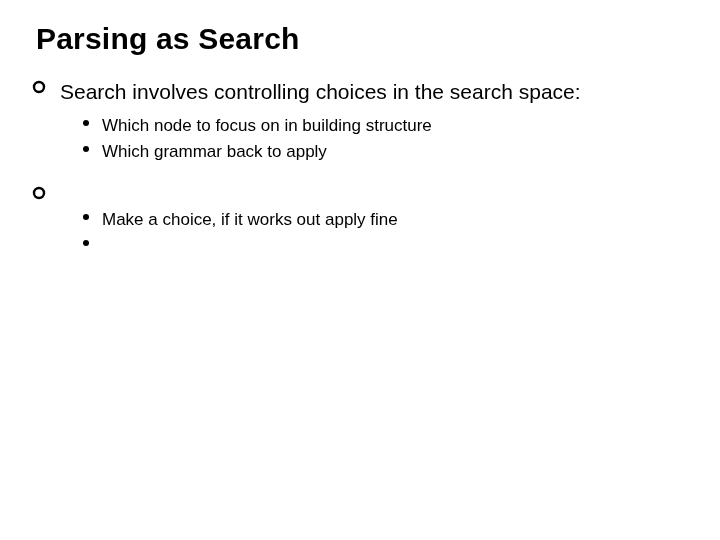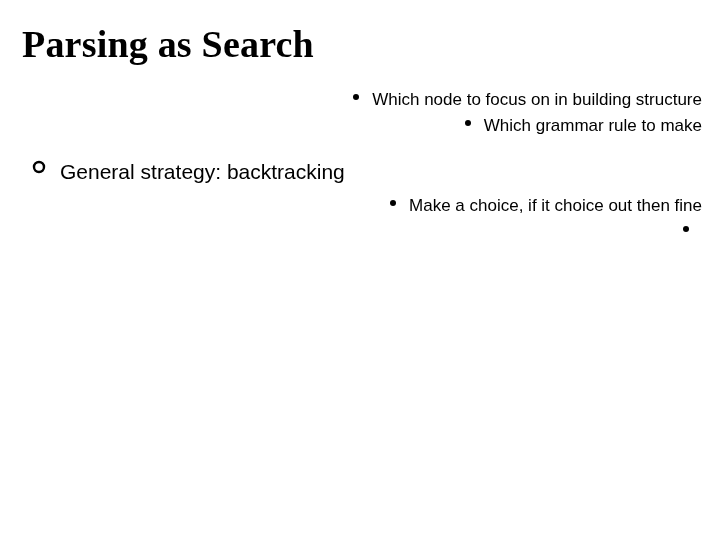--- a/index.html
+++ b/index.html
@@ -12,24 +12,23 @@
     color: #000;
   }
   .slide {
     box-sizing: border-box;
     width: 720px;
     height: 540px;
     padding: 18px 18px 18px 18px;
   }
   .title {
     font-weight: 700;
-    font-size: 38px;
-    margin: 4px 0 22px 4px;
+    font-size: 30px;
+    margin: 4px 0 22px 18px;
     letter-spacing: 0.2px;
-    font-family: Liberation Serif, serif;
   }
   .level1 {
     margin: 0 0 8px 14px;
     display: flex;
     align-items: flex-start;
   }
   .level1 .bullet {
     flex: 0 0 auto;
     margin-right: 14px;
     margin-top: 2px;
@@ -38,21 +37,20 @@
     font-size: 21px;
     line-height: 1.35;
   }
   .sublist {
     margin: 6px 0 20px 64px;
   }
   .level2 {
     display: flex;
     align-items: flex-start;
     margin: 2px 0;
-    justify-content: flex-end;
   }
   .level2 .bullet {
     flex: 0 0 auto;
     margin-right: 12px;
     margin-top: 5px;
   }
   .level2 .text {
     font-size: 17px;
     line-height: 1.4;
   }
@@ -62,55 +60,62 @@
   svg.disc {
     display: block;
   }
 </style>
 </head>
 <body>
 
 <div class="slide">
   <div class="title">Parsing as Search</div>
 
+  <div class="level1">
+    <span class="bullet">
+      <svg class="hollow-circle" width="14" height="14">
+          <circle cx="7" cy="7" r="5" fill="none" stroke="#000" stroke-width="2.4"></circle>
+        </svg>
+    </span>
+    <span class="text">Search involves controlling choices in the search space:</span>
+  </div>
   <div class="sublist">
     <div class="level2">
       <span class="bullet">
         <svg class="disc" width="8" height="8">
             <circle cx="4" cy="4" r="3" fill="#000"></circle>
           </svg>
       </span>
       <span class="text">Which node to focus on in building structure</span>
     </div>
     <div class="level2">
       <span class="bullet">
         <svg class="disc" width="8" height="8">
             <circle cx="4" cy="4" r="3" fill="#000"></circle>
           </svg>
       </span>
-      <span class="text">Which grammar rule to make</span>
+      <span class="text">Which grammar back to apply</span>
     </div>
   </div>
 
   <div class="level1">
     <span class="bullet">
       <svg class="hollow-circle" width="14" height="14">
           <circle cx="7" cy="7" r="5" fill="none" stroke="#000" stroke-width="2.4"></circle>
         </svg>
     </span>
-    <span class="text">General strategy: backtracking</span>
   </div>
   <div class="sublist">
     <div class="level2">
       <span class="bullet">
         <svg class="disc" width="8" height="8">
             <circle cx="4" cy="4" r="3" fill="#000"></circle>
           </svg>
       </span>
-      <span class="text">Make a choice, if it choice out then fine</span>
+      <span class="text">Make a choice, if it works out apply fine</span>
     </div>
     <div class="level2">
       <span class="bullet">
         <svg class="disc" width="8" height="8">
             <circle cx="4" cy="4" r="3" fill="#000"></circle>
           </svg>
       </span>
     </div>
   </div>
 </div>

